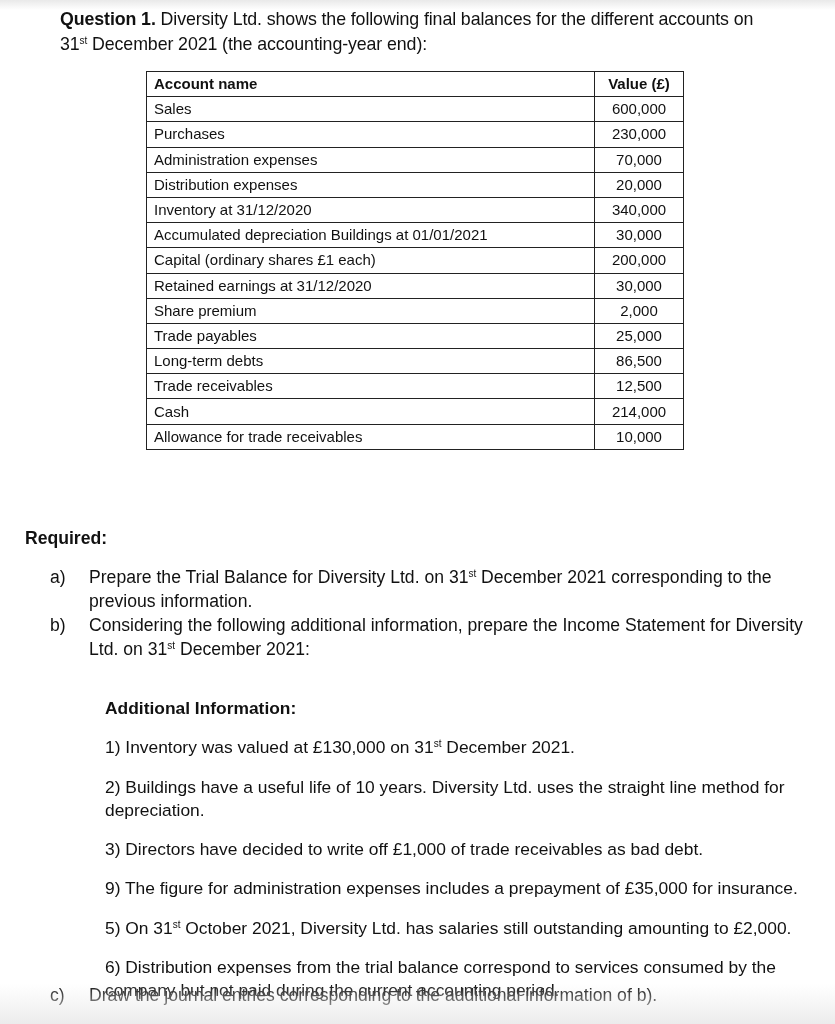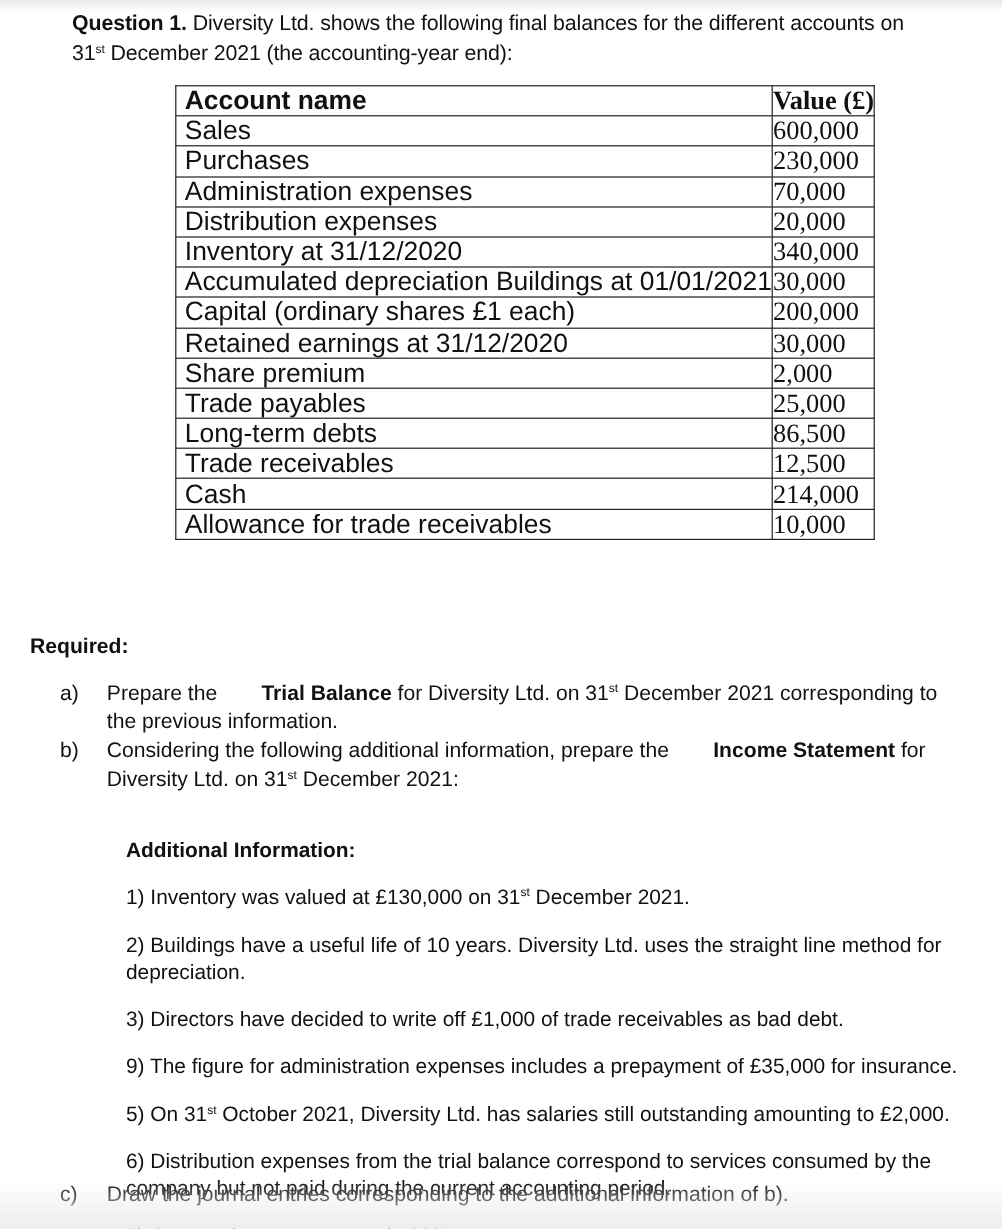--- a/index.html
+++ b/index.html
@@ -31,43 +31,43 @@
     letter-spacing: -0.1px;
     margin-left: 35px;
   }
   .intro b { font-weight: bold; }
   sup { font-size: 10px; vertical-align: 6px; line-height: 0; }
 
   table.balances {
     position: absolute; left: 146px; top: 71px;
     border-collapse: collapse;
     width: 538px;
-    font-size: 22px;
+    font-size: 15px;
   }
   table.balances td, table.balances th {
     border: 1.6px solid #222;
     height: 24.2px;
     padding: 0 0 0 7px;
     line-height: 22px;
     white-space: nowrap;
   }
   table.balances th { font-weight: bold; text-align: left; }
-  table.balances .val { width: 88px; padding: 0; font-family: Liberation Serif, serif; }
+  table.balances .val { width: 88px; text-align: center; padding: 0; }
 
   .required {
     position: absolute; left: 25px; top: 528px;
     font-weight: bold; font-size: 17.6px;
   }
   .req-list {
     position: absolute; left: 50px; top: 565px; width: 760px;
     line-height: 24px; font-size: 17.6px;
   }
   .req-item { position: relative; padding-left: 39px; margin-bottom: 0; }
   .req-item .marker { position: absolute; left: 0; top: 0; }
-  .req-item b { font-weight: bold; margin-left: 32px; }
+  .req-item b { font-weight: normal; }
 
   .addl {
     position: absolute; left: 89px; top: 681px; width: 730px;
     line-height: 23.3px; font-size: 17.4px;
   }
   .addl .title { font-weight: bold; }
   .addl p { margin: 16px; }
 
   .part-c {
     position: absolute; left: 50px; top: 983px; width: 760px;

